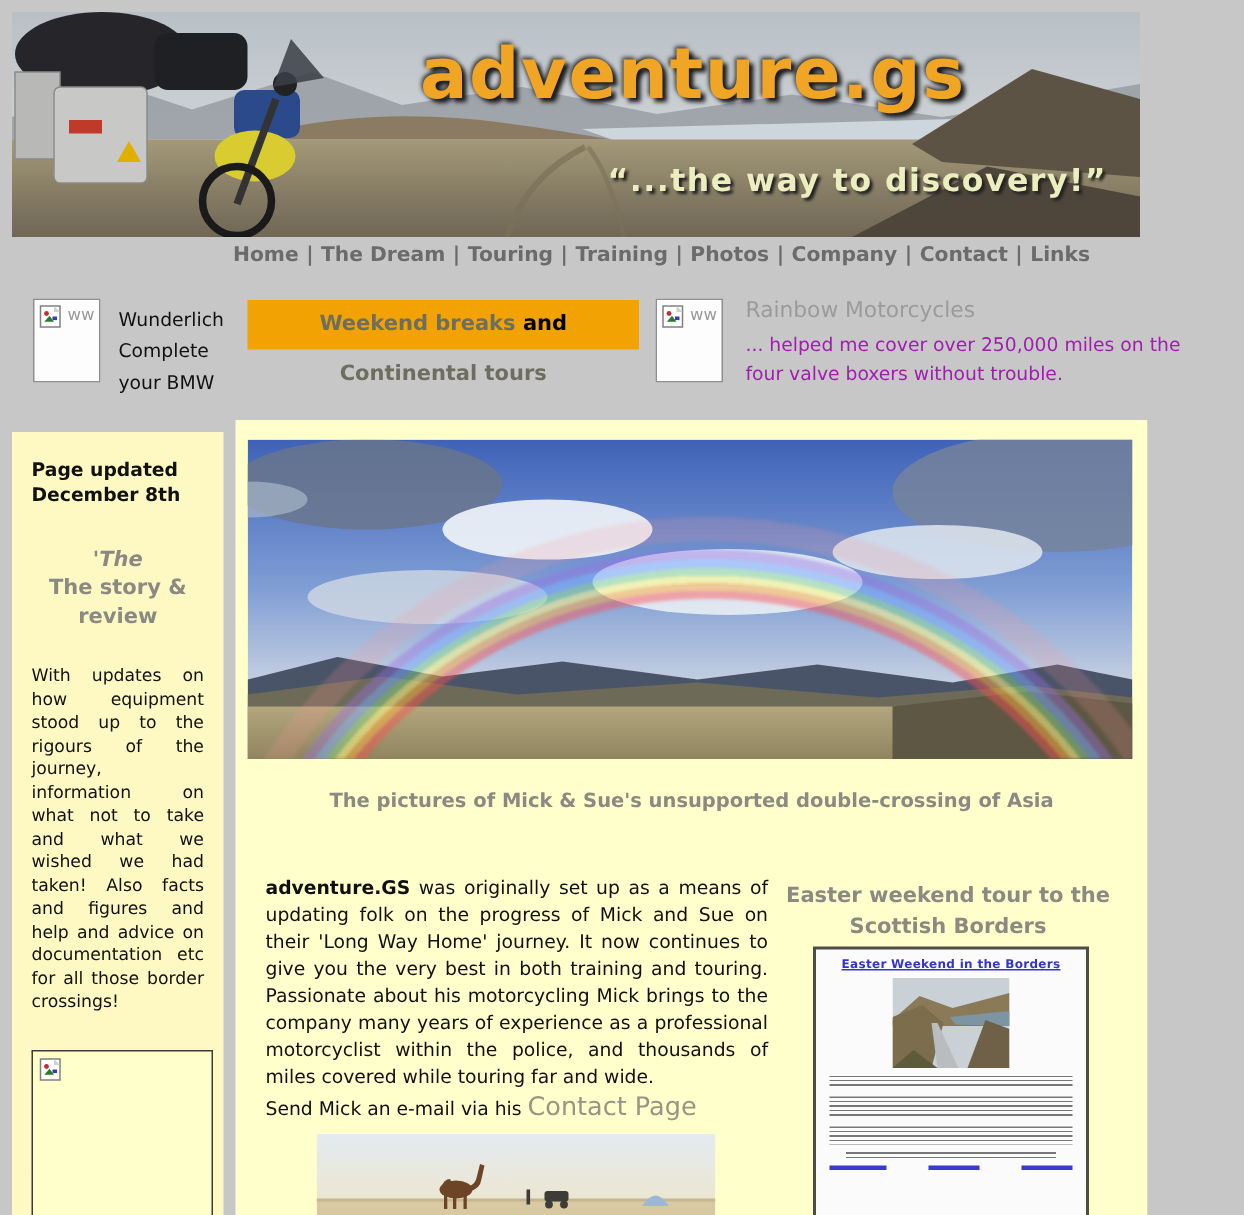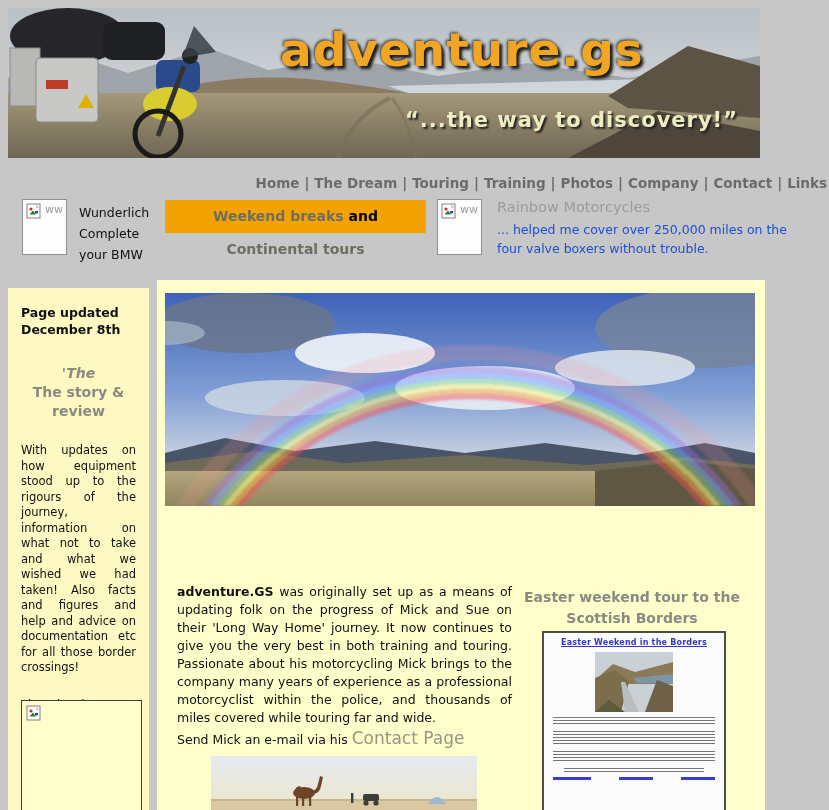--- a/index.html
+++ b/index.html
@@ -7,37 +7,37 @@
 
   
   .hdr{position:absolute;left:8px;top:8px;width:752px;height:150px;overflow:hidden;}
   .hdr svg{display:block;}
   .hdr-title{position:absolute;left:272px;top:14px;font-size:47px;font-weight:bold;color:#f1a525;
              letter-spacing:1px;text-shadow:3px 3px 3px #1a1a1a,-1px -1px 3px #333;}
   .hdr-tag{position:absolute;right:22px;top:100px;font-size:21px;font-weight:bold;color:#eceebf;
            text-shadow:2px 2px 2px #222;letter-spacing:1px;}
 
   
-  .nav{position:absolute;left:55px;top:175px;width:772px;text-align:right;
+  .nav{position:absolute;left:55px;top:162px;width:772px;text-align:center;
        font-weight:bold;font-size:13.5px;color:#6b6b6b;}
   .nav a{color:#6b6b6b;text-decoration:none;}
   .nav .sep{margin:0 5px;color:#6b6b6b;}
 
   
   .brokenbox{position:absolute;width:45px;height:56px;background:#fdfdfd;border:1px solid #8f8f8f;
              box-sizing:border-box;padding:3px;cursor:pointer;overflow:hidden;white-space:nowrap;}
   .brokenbox .alt{color:#9a9a9a;font-size:11px;vertical-align:6px;padding-left:3px;}
   #bb1{left:22px;top:199px;} #bb2{left:437px;top:199px;}
   .wunder{position:absolute;left:79px;top:202px;width:90px;font-size:12.5px;color:#111;line-height:21px;}
   .banner{position:absolute;left:165px;top:200px;width:261px;height:33px;background:#f2a202;
           text-align:center;line-height:33px;font-weight:bold;font-size:14px;color:#6e6e60;cursor:pointer;}
   .banner .and{color:#000;}
   .rmblock{position:absolute;left:497px;top:199px;width:300px;}
   .rmtitle{color:#9b9b9b;font-size:14.5px;margin:0 0 5px 0;}
-  .rmline{color:#1d4ed8;font-size:12.5px;line-height:19px;}
+  .rmline{color:#a21caf;font-size:12.5px;line-height:19px;}
 
   
   .sidebar{position:absolute;left:8px;top:288px;width:141px;height:522px;background:#fef9c3;
            box-sizing:border-box;padding:16px 13px;}
   .sb-updated{font-weight:bold;font-size:12.5px;color:#111;line-height:17px;}
   .sb-head{margin-top:26px;text-align:center;font-weight:bold;font-size:14px;color:#8a8a82;line-height:19px;}
   .sb-head .it{font-style:italic;}
   .sb-p{margin:22px 0 0 0;font-size:11.5px;line-height:15.5px;text-align:justify;color:#111;}
   .sb-imgbox{position:absolute;left:13px;top:412px;width:121px;height:140px;border:1px solid #3c3c3c;
              background:#ffffcc;padding:4px;box-sizing:border-box;}
@@ -211,20 +211,21 @@
         <ellipse cx="120" cy="105" rx="80" ry="18" fill="#cfd8e4" opacity="0.8"></ellipse>
         <ellipse cx="250, " cy="40" rx="40" ry="12" fill="#aab6c8" opacity="0.7"></ellipse>
         <path d="M0,160 L60,145 130,158 210,148 300,160 380,150 470,162 540,150 590,160 L590,213 L0,213 Z" fill="#4a5468"></path>
         <path d="M0,170 L90,158 180,170 300,162 420,172 520,164 590,172 L590,213 L0,213 Z" fill="#6e6a58"></path>
         <rect x="0" y="178" width="590" height="35" fill="url(#rground)"></rect>
         <path d="M430,178 L520,168 590,176 L590,213 L430,213 Z" fill="#5e5744"></path>
       </svg>
       <div class="arc"></div>
     </div>
 
+    <div class="cap2">The pictures of Mick &amp; Sue's unsupported double-crossing of Asia</div>
 
     <p class="intro"><b>adventure.GS</b><span> was originally set up as a means of updating folk on the progress of Mick and Sue on their 'Long Way Home' journey.  It now continues to give you the very best in both training and touring.   Passionate about his motorcycling Mick brings to the company many years of experience as a professional motorcyclist within the police, and thousands of miles covered while touring far and wide.</span></p>
 
     <div class="contact">
       <span>Send Mick an e-mail via his </span><a href="#">Contact Page</a>
     </div>
 
     <div class="camel">
       <svg width="266" height="80" viewBox="0 0 266 80">
         <defs>

